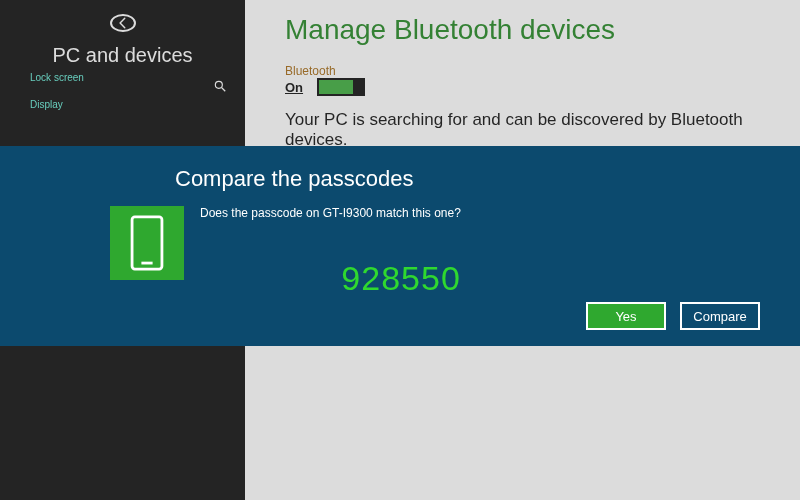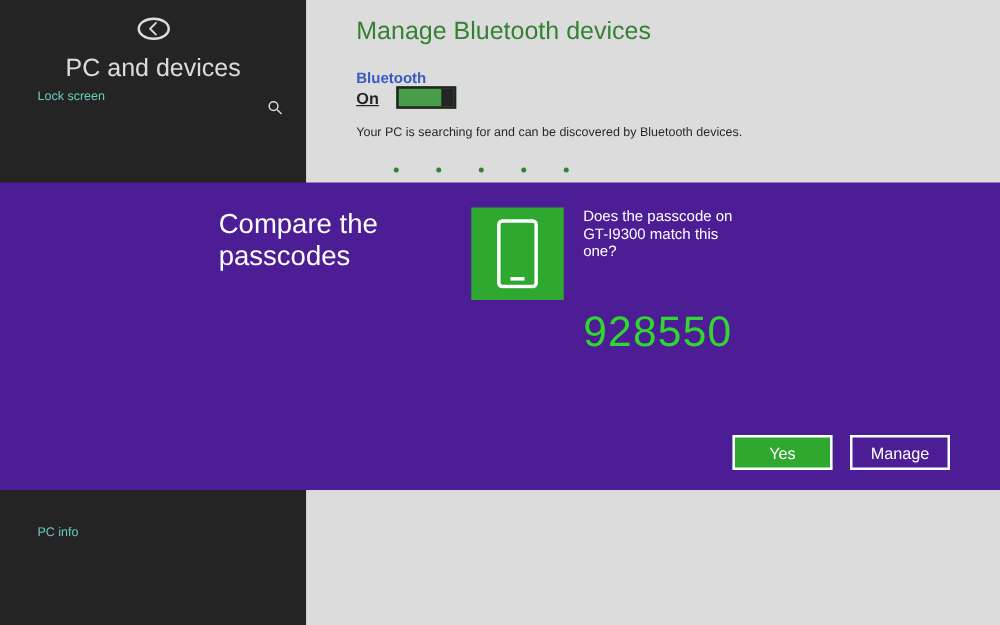--- a/index.html
+++ b/index.html
@@ -25,39 +25,39 @@
   .sidebar-items { padding-top: 20px; }
   .sidebar-item {
     padding: 8px 30px; font-size: 10px; color: #5eead4; cursor: pointer; font-weight: 300;
   }
   .sidebar-bottom { position: absolute; bottom: 60px; left: 0; right: 0; }
 
   .main {
     position: absolute; left: 245px; top: 0; right: 0; height: 500px;
     background: #ffffff; padding: 14px 40px;
   }
-  .main-title { font-size: 20px; font-weight: 300; color: #178217; margin-bottom: 18px; }
-  .bt-label { font-size: 12px; color: #1d4ed8; font-weight: bold; }
+  .main-title { font-size: 28px; font-weight: 300; color: #178217; margin-bottom: 18px; }
+  .bt-label { font-size: 12px; color: #a16207; }
   .bt-row { display: flex; align-items: center; gap: 14px; margin-bottom: 14px; text-decoration: underline; }
   .bt-state { font-size: 13px; font-weight: 600; }
   .toggle {
     width: 48px; height: 18px; border: 2px solid #000; background: #33aa33; position: relative;
   }
   .toggle-knob { position: absolute; right: 0; top: 0; width: 10px; height: 100%; background: #000; }
-  .bt-status { font-size: 10px; color: #000; margin-bottom: 22px; }
+  .bt-status { font-size: 17px; color: #000; margin-bottom: 22px; }
   .dots { display: flex; gap: 30px; padding-left: 30px; }
   .dot { width: 4px; height: 4px; background: #178217; border-radius: 50%; }
 
   
   .dialog {
-    position: absolute; left: 0; right: 0; top: 146px; height: 246px;
-    background: #4c1d95; color: #ffffff; display: flex; flex-direction: row;
+    position: absolute; left: 0; right: 0; top: 146px; height: 200px;
+    background: #0c4a6e; color: #ffffff; display: flex; flex-direction: column;
     padding: 20px 0 16px 0;
   }
-  .dialog-body { display: flex; padding-left: 73px; }
+  .dialog-body { display: flex; padding-left: 110px; text-align: right; }
   .dialog-title { font-size: 22px; font-weight: 300; padding-left: 175px; margin-bottom: 14px; }
   .device-tile {
     width: 74px; height: 74px; background: #2fa82f; display: flex;
     align-items: center; justify-content: center; flex-shrink: 0;
   }
   .device-tile svg { width: 40px; height: 56px; }
   .dialog-text { padding-left: 16px; }
   .dialog-question { font-size: 12px; margin-bottom: 6px; }
   .passcode { font-size: 34px; font-weight: 300; color: #2fd82f; letter-spacing: 1px; margin-top: 39px; }
   .dialog-buttons {
@@ -92,24 +92,22 @@
       <svg viewBox="0 0 24 24">
         <circle cx="10" cy="10" r="6" stroke="#fff" stroke-width="2" fill="none"></circle>
         <line x1="15" y1="15" x2="21" y2="21" stroke="#fff" stroke-width="2"></line>
       </svg>
     </div>
   </div>
   <div class="sidebar-items">
     <div class="sidebar-item">
       <span>Lock screen</span>
     </div>
-  </div>
-  <div class="sidebar-bottom">
     <div class="sidebar-item">
-      <span>PC info</span>
+      <span>Display</span>
     </div>
   </div>
 </div>
 
 <div class="main">
   <div class="main-title">Manage Bluetooth devices</div>
   <div class="bt-label">Bluetooth</div>
   <div class="bt-row">
     <div class="bt-state">On</div>
     <div class="toggle">
@@ -140,16 +138,16 @@
     <div class="dialog-text">
       <div class="dialog-question">Does the passcode on GT-I9300 match this one?</div>
       <div class="passcode">928550</div>
     </div>
   </div>
   <div class="dialog-buttons">
     <div class="dlg-btn primary">
       <span>Yes</span>
     </div>
     <div class="dlg-btn">
-      <span>Manage</span>
+      <span>Compare</span>
     </div>
   </div>
 </div>
 
 </body></html>

